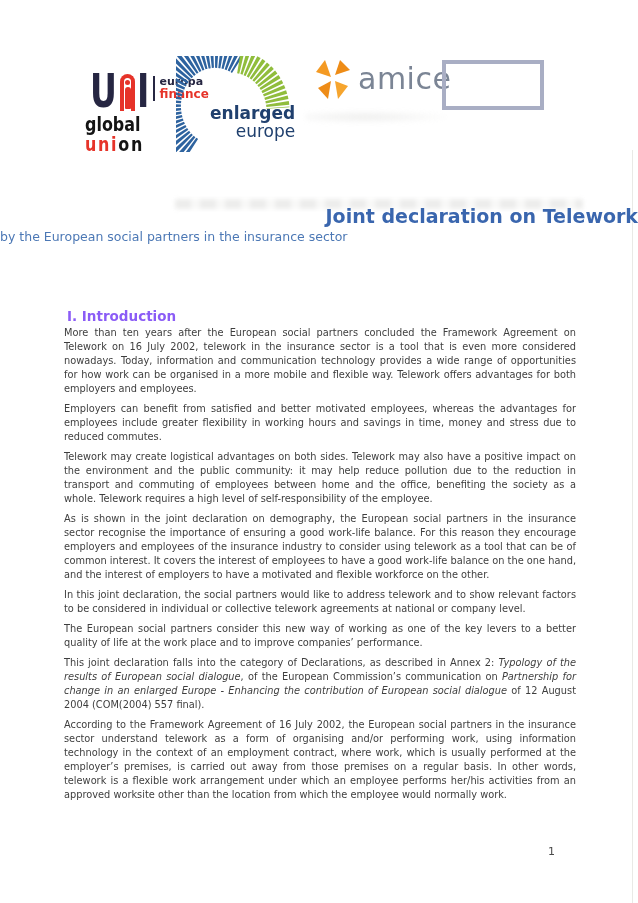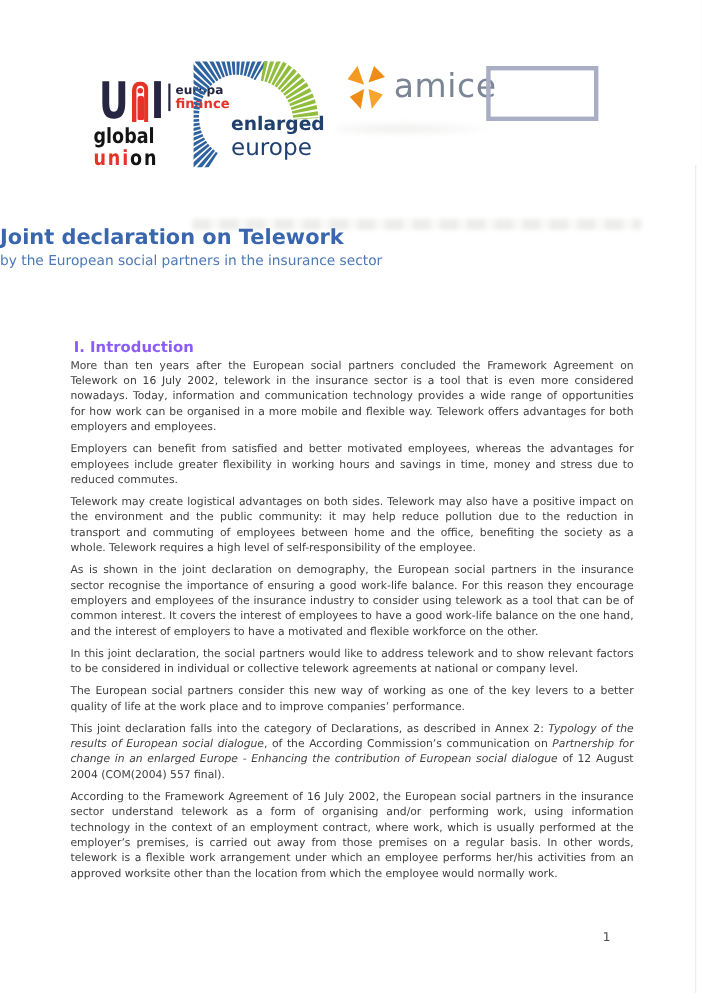--- a/index.html
+++ b/index.html
@@ -29,36 +29,36 @@
   .uni-finance{font-size:12px;font-weight:bold;color:#e63329;line-height:1.1;}
   .uni-global{font-size:19px;font-weight:bold;color:#141414;line-height:1.0;margin-top:3px;transform:scaleX(0.84);transform-origin:left;}
   .uni-union{font-size:19px;font-weight:bold;line-height:1.1;letter-spacing:2px;transform:scaleX(0.84);transform-origin:left;}
   .uni-union .red{color:#e63329;}
   .uni-union .dark{color:#141414;}
   
   .ie-logo{position:absolute;left:176px;top:56px;width:140px;height:96px;}
   .ie-arch{position:absolute;left:0;top:0;}
   .ie-text{position:absolute;left:34px;top:49px;color:#20406e;line-height:1.05;}
   .ie-line1{font-size:17px;font-weight:bold;}
-  .ie-line2{font-size:21px;font-weight:normal;}
+  .ie-line2{font-size:17px;font-weight:normal;text-align:right;}
   
   .amice-logo{position:absolute;left:314px;top:58px;width:130px;height:50px;}
   .amice-star{position:absolute;left:0;top:0;}
   .amice-name{position:absolute;left:44px;top:6px;font-size:30px;color:#7b8595;letter-spacing:0.5px;line-height:1;}
   
   .bipar-logo{position:absolute;left:442px;top:58px;width:120px;height:58px;}
   .bipar-box{position:absolute;left:0;top:2px;width:94px;height:42px;border:4px solid #a9aec4;}
   .bipar-name{position:absolute;left:7px;top:0px;font-size:38px;font-weight:bold;color:#2e3d99;letter-spacing:-2px;line-height:1.05;}
   
   .ghost-streak{position:absolute;left:175px;top:199px;width:408px;height:10px;opacity:0.45;filter:blur(2px);
     background:repeating-linear-gradient(90deg,#d7d7d5 0 16px,#f1f1ef 16px 25px);}
   .smudge{position:absolute;left:305px;top:110px;width:150px;height:14px;opacity:0.55;filter:blur(2px);
     background:radial-gradient(ellipse at 40% 50%, #e2e2e0 0%, rgba(255,255,255,0) 70%);}
   
-  .doc-title{position:absolute;left:0;top:205px;width:100%;text-align:left;
+  .doc-title{position:absolute;left:0;top:205px;width:100%;text-align:right;
     font-size:19px;font-weight:bold;color:#3a66ae;margin:0;}
   .doc-subtitle{position:absolute;left:0;top:229px;width:100%;
     font-size:12.5px;color:#4c78b5;}
   .section-heading{position:absolute;left:67px;top:308px;margin:0;
     font-size:13.5px;font-weight:bold;color:#8b5cf6;}
   
   .body-text{position:absolute;left:64px;top:326px;width:512px;}
   .body-text p{margin:0 0 6px 0;font-size:9.8px;line-height:14px;color:#3e3e3e;
     text-align:justify;}
   .body-text em{font-style:italic;}
@@ -127,19 +127,19 @@
 
   <h2 class="section-heading">I. Introduction</h2>
 
   <main class="body-text">
     <p>More than ten years after the European social partners concluded the Framework Agreement on Telework on 16 July 2002, telework in the insurance sector is a tool that is even more considered nowadays. Today, information and communication technology provides a wide range of opportunities for how work can be organised in a more mobile and flexible way. Telework offers advantages for both employers and employees.</p>
     <p>Employers can benefit from satisfied and better motivated employees, whereas the advantages for employees include greater flexibility in working hours and savings in time, money and stress due to reduced commutes.</p>
     <p>Telework may create logistical advantages on both sides. Telework may also have a positive impact on the environment and the public community: it may help reduce pollution due to the reduction in transport and commuting of employees between home and the office, benefiting the society as a whole. Telework requires a high level of self-responsibility of the employee.</p>
     <p>As is shown in the joint declaration on demography, the European social partners in the insurance sector recognise the importance of ensuring a good work-life balance. For this reason they encourage employers and employees of the insurance industry to consider using telework as a tool that can be of common interest. It covers the interest of employees to have a good work-life balance on the one hand, and the interest of employers to have a motivated and flexible workforce on the other.</p>
     <p>In this joint declaration, the social partners would like to address telework and to show relevant factors to be considered in individual or collective telework agreements at national or company level.</p>
     <p>The European social partners consider this new way of working as one of the key levers to a better quality of life at the work place and to improve companies’ performance.</p>
-    <p><span>This joint declaration falls into the category of Declarations, as described in Annex 2: </span><em>Typology of the results of European social dialogue</em><span>, of the According Commission’s communication on </span><em>Partnership for change in an enlarged Europe - Enhancing the contribution of European social dialogue</em><span> of 12 August 2004 (COM(2004) 557 final).</span></p>
+    <p><span>This joint declaration falls into the category of Declarations, as described in Annex 2: </span><em>Typology of the results of European social dialogue</em><span>, of the European Commission’s communication on </span><em>Partnership for change in an enlarged Europe - Enhancing the contribution of European social dialogue</em><span> of 12 August 2004 (COM(2004) 557 final).</span></p>
     <p>According to the Framework Agreement of 16 July 2002, the European social partners in the insurance sector understand telework as a form of organising and/or performing work, using information technology in the context of an employment contract, where work, which is usually performed at the employer’s premises, is carried out away from those premises on a regular basis. In other words, telework is a flexible work arrangement under which an employee performs her/his activities from an approved worksite other than the location from which the employee would normally work.</p>
   </main>
 
   <div class="page-number">1</div>
 
 </div>
 
 </body></html>

